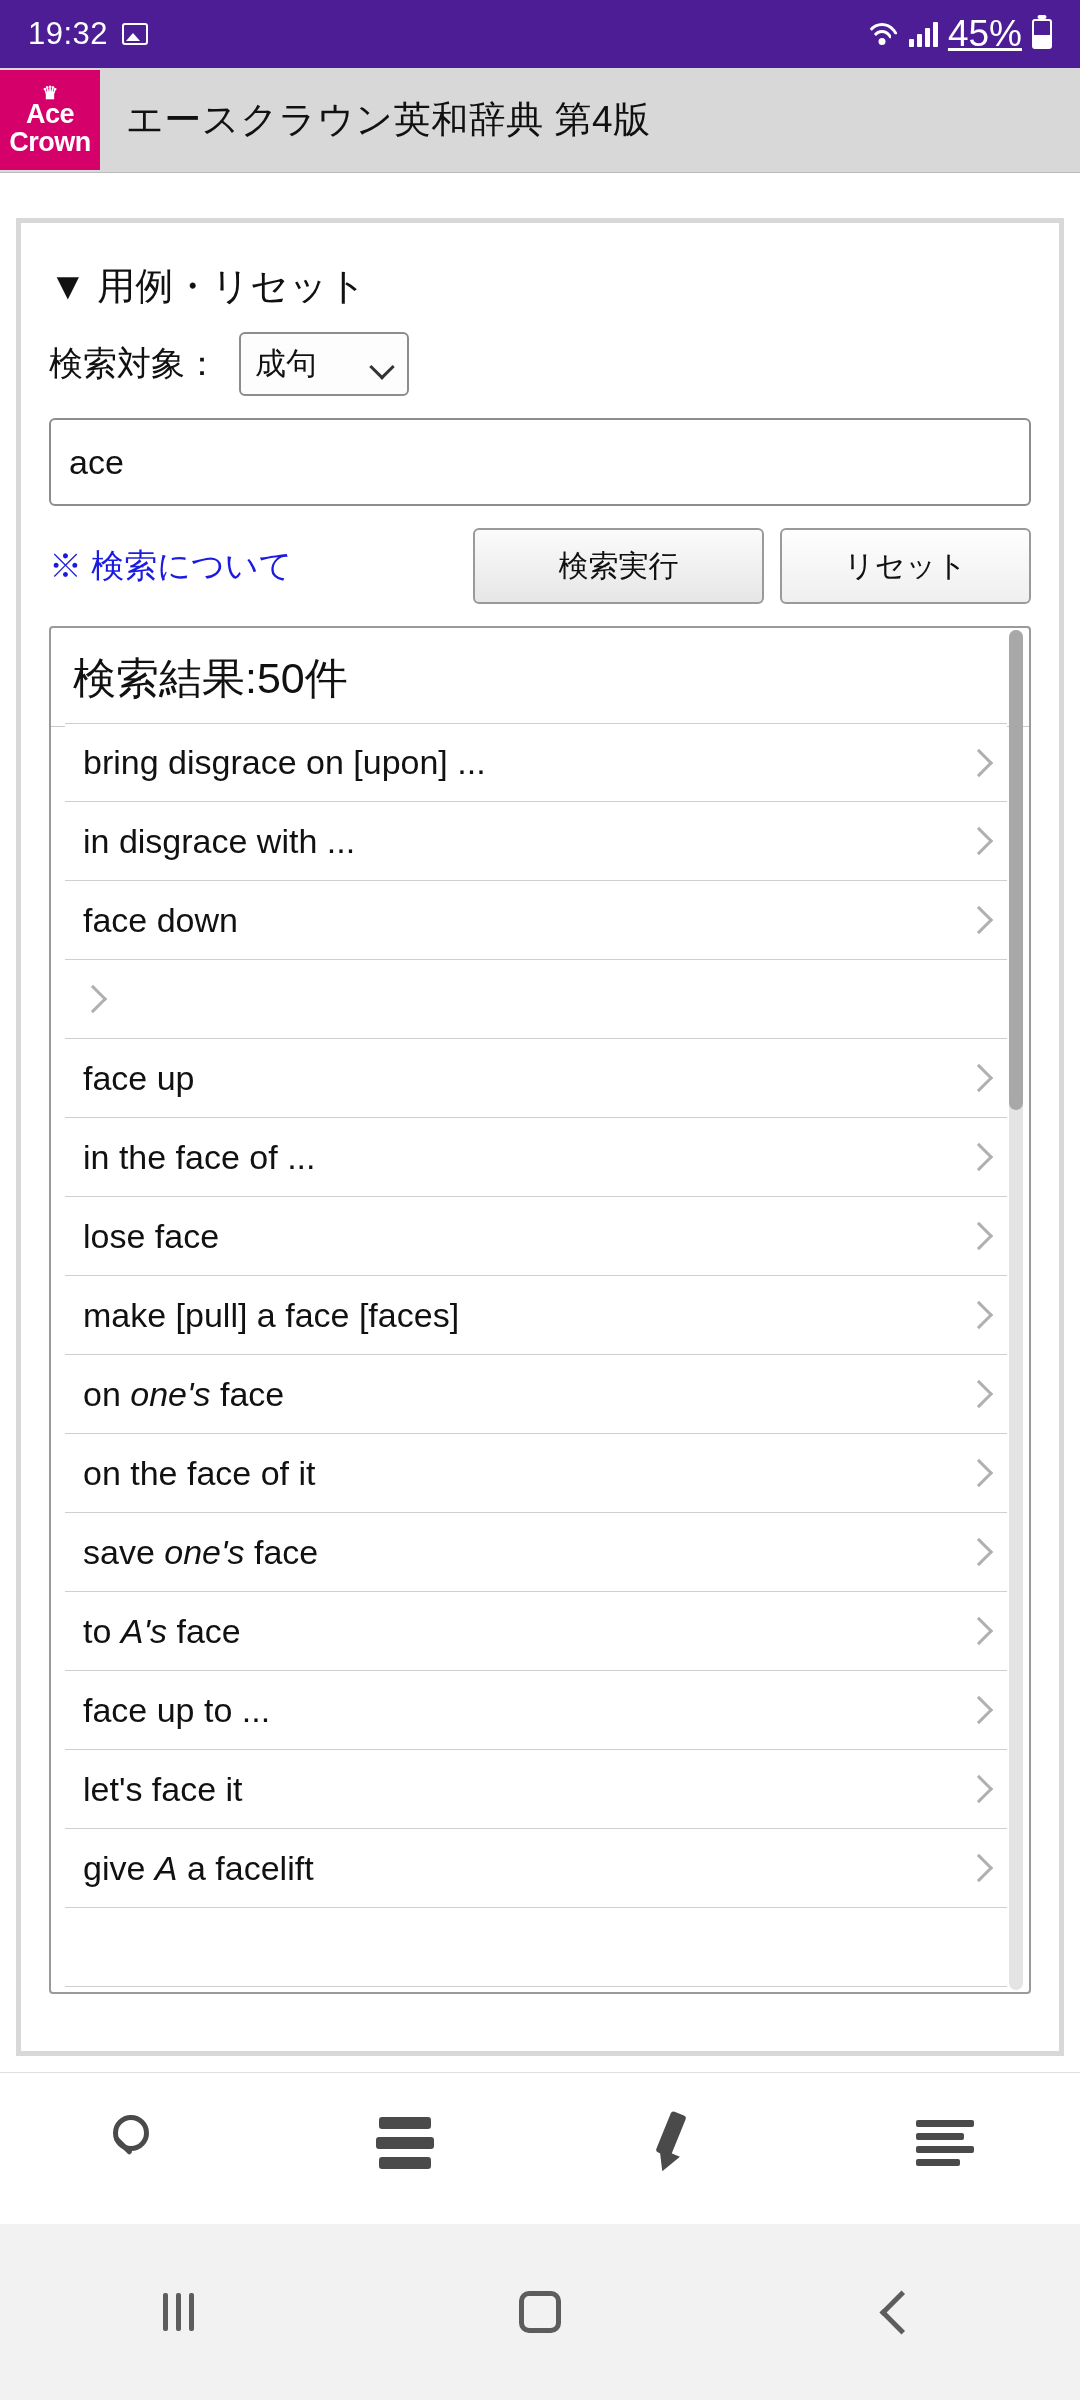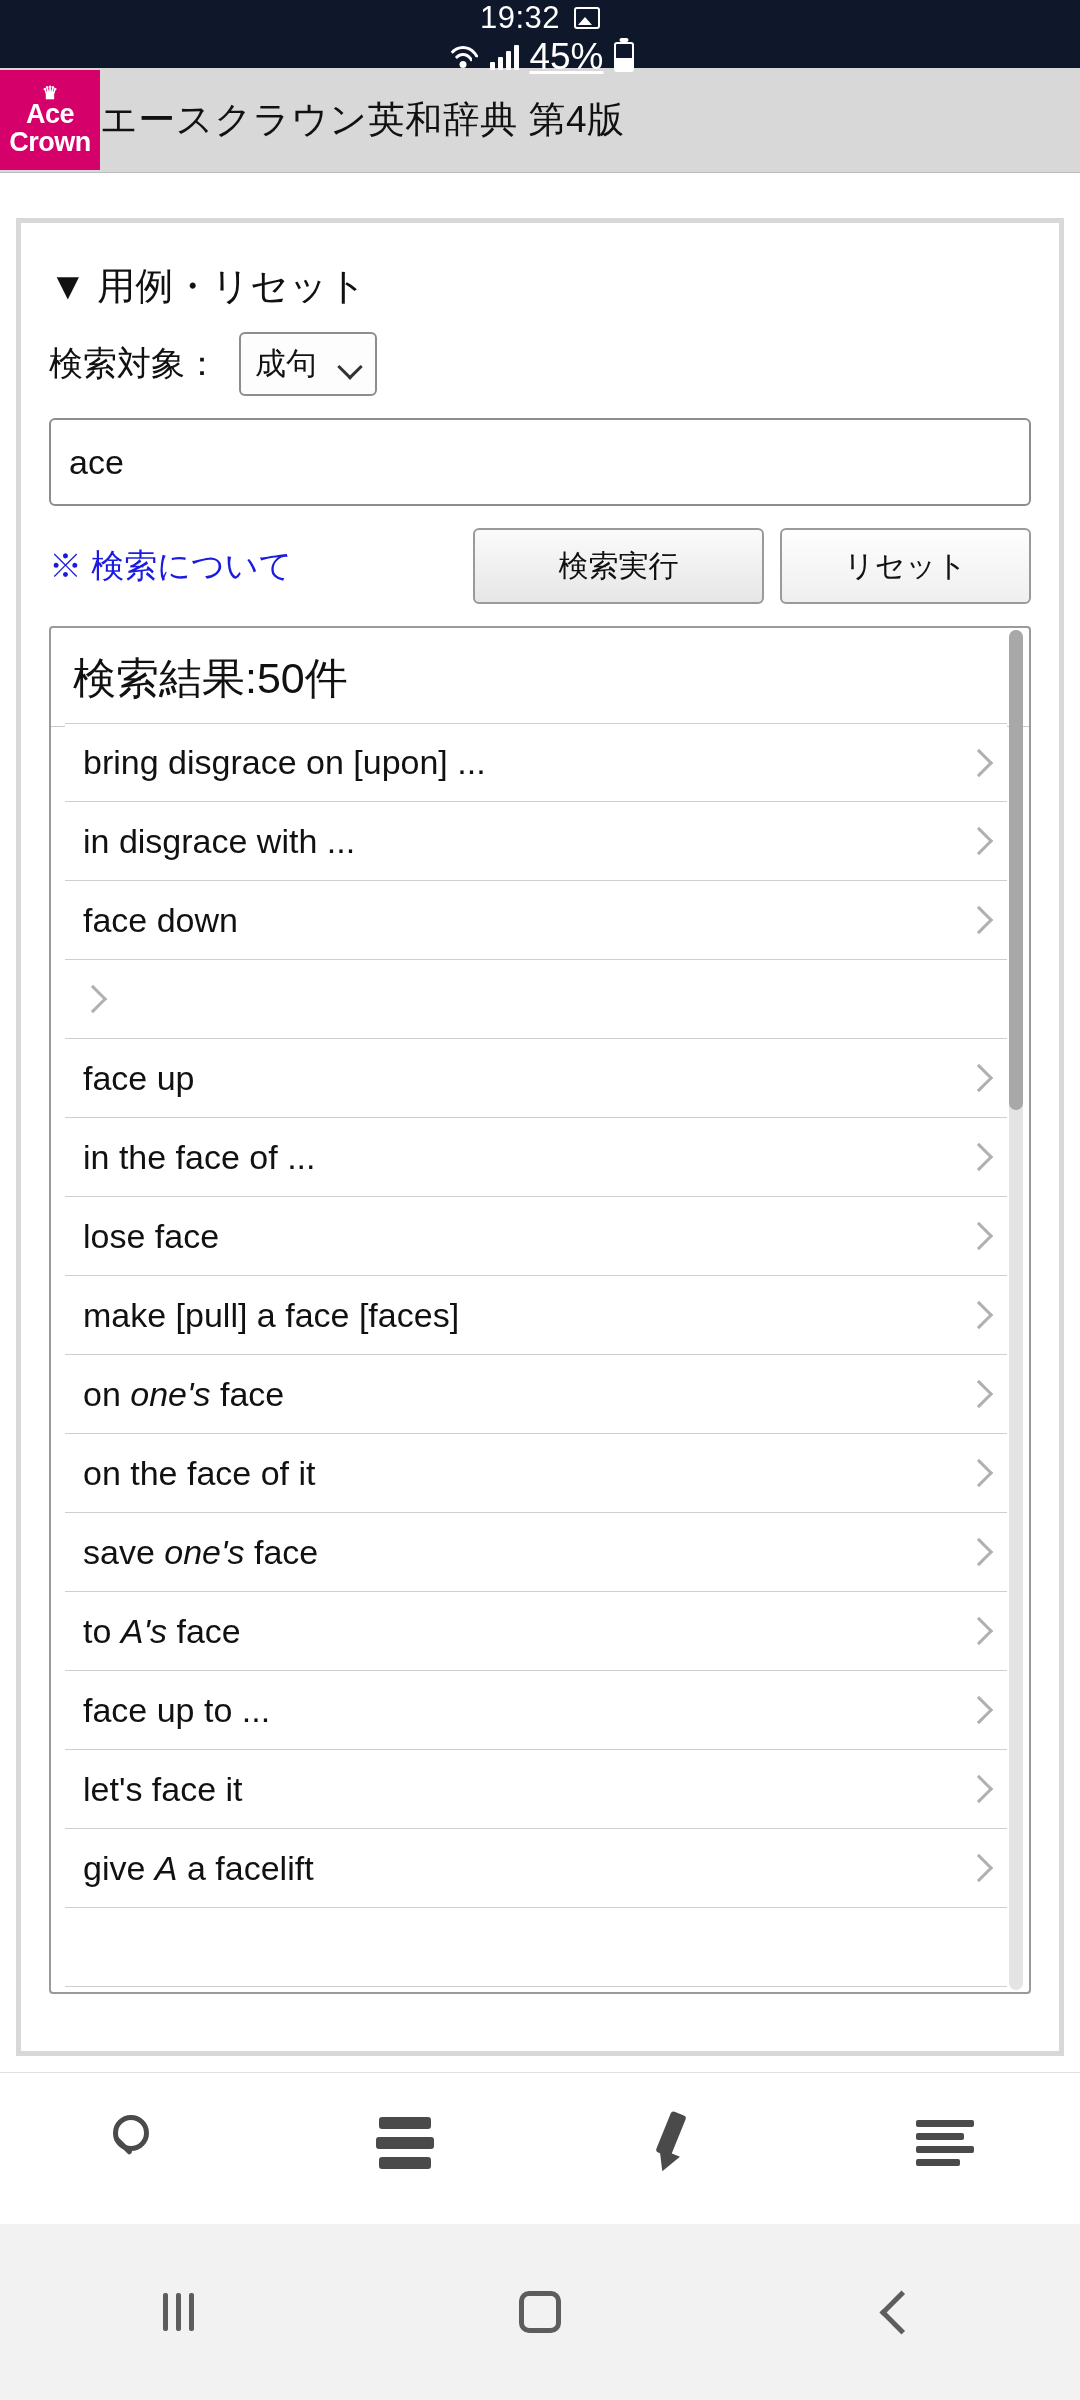--- a/index.html
+++ b/index.html
@@ -11,28 +11,27 @@
     width: 1080px;
     height: 2400px;
     font-family: "Liberation Sans", sans-serif;
     overflow: hidden;
     position: relative;
   }
 
   
   .statusbar {
     height: 68px;
-    background: #0f172a;
+    background: #4c1d95;
     color: #ffffff;
     display: flex;
     align-items: center;
     justify-content: space-between;
     padding: 0 28px;
     box-sizing: border-box;
-    flex-direction: column;
   }
   .status-left {
     display: flex;
     align-items: center;
     gap: 14px;
   }
   .status-time {
     font-size: 31px;
     letter-spacing: 0.5px;
   }
@@ -132,20 +131,21 @@
     font-weight: bold;
     line-height: 1.05;
     flex: none;
   }
   .logo .l1 { font-size: 27px; letter-spacing: -0.5px; }
   .logo .l2 { font-size: 27px; letter-spacing: -0.5px; }
   .logo .crown { font-size: 18px; line-height: 1; margin-bottom: -2px;}
   .app-title {
     font-size: 37px;
     color: #111111;
+    margin-left: 26px;
     letter-spacing: 0.5px;
   }
 
   
   .card {
     position: absolute;
     top: 218px;
     left: 16px;
     width: 1048px;
     height: 1838px;
@@ -162,21 +162,21 @@
     margin: 16px 0 20px 0;
   }
   .row-target {
     display: flex;
     align-items: center;
     gap: 20px;
     margin-bottom: 22px;
   }
   .row-target .lbl { font-size: 34px; color: #111; }
   .select {
-    width: 138px;
+    width: 170px;
     height: 64px;
     border: 2px solid #8d8d8d;
     border-radius: 6px;
     background: #fdfdfd;
     display: flex;
     align-items: center;
     padding: 0 14px;
     box-sizing: border-box;
     font-size: 31px;
     color: #111;

